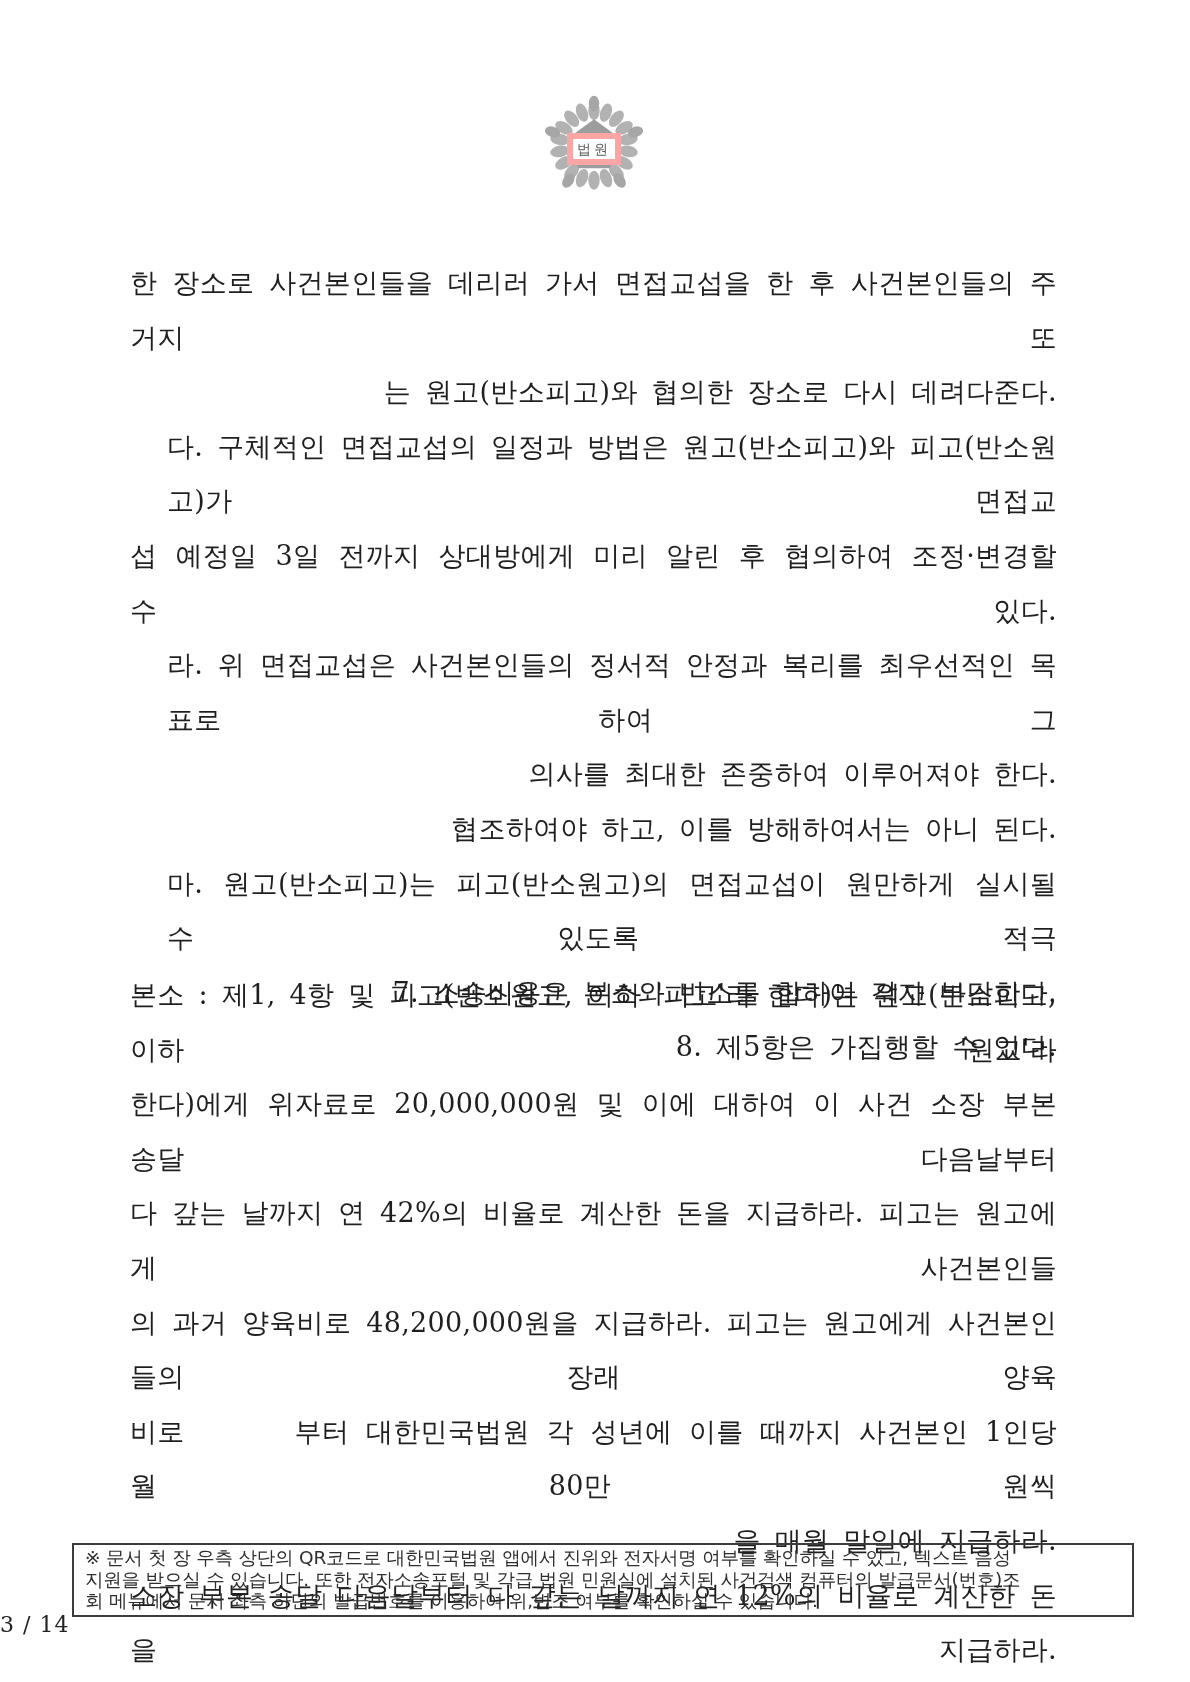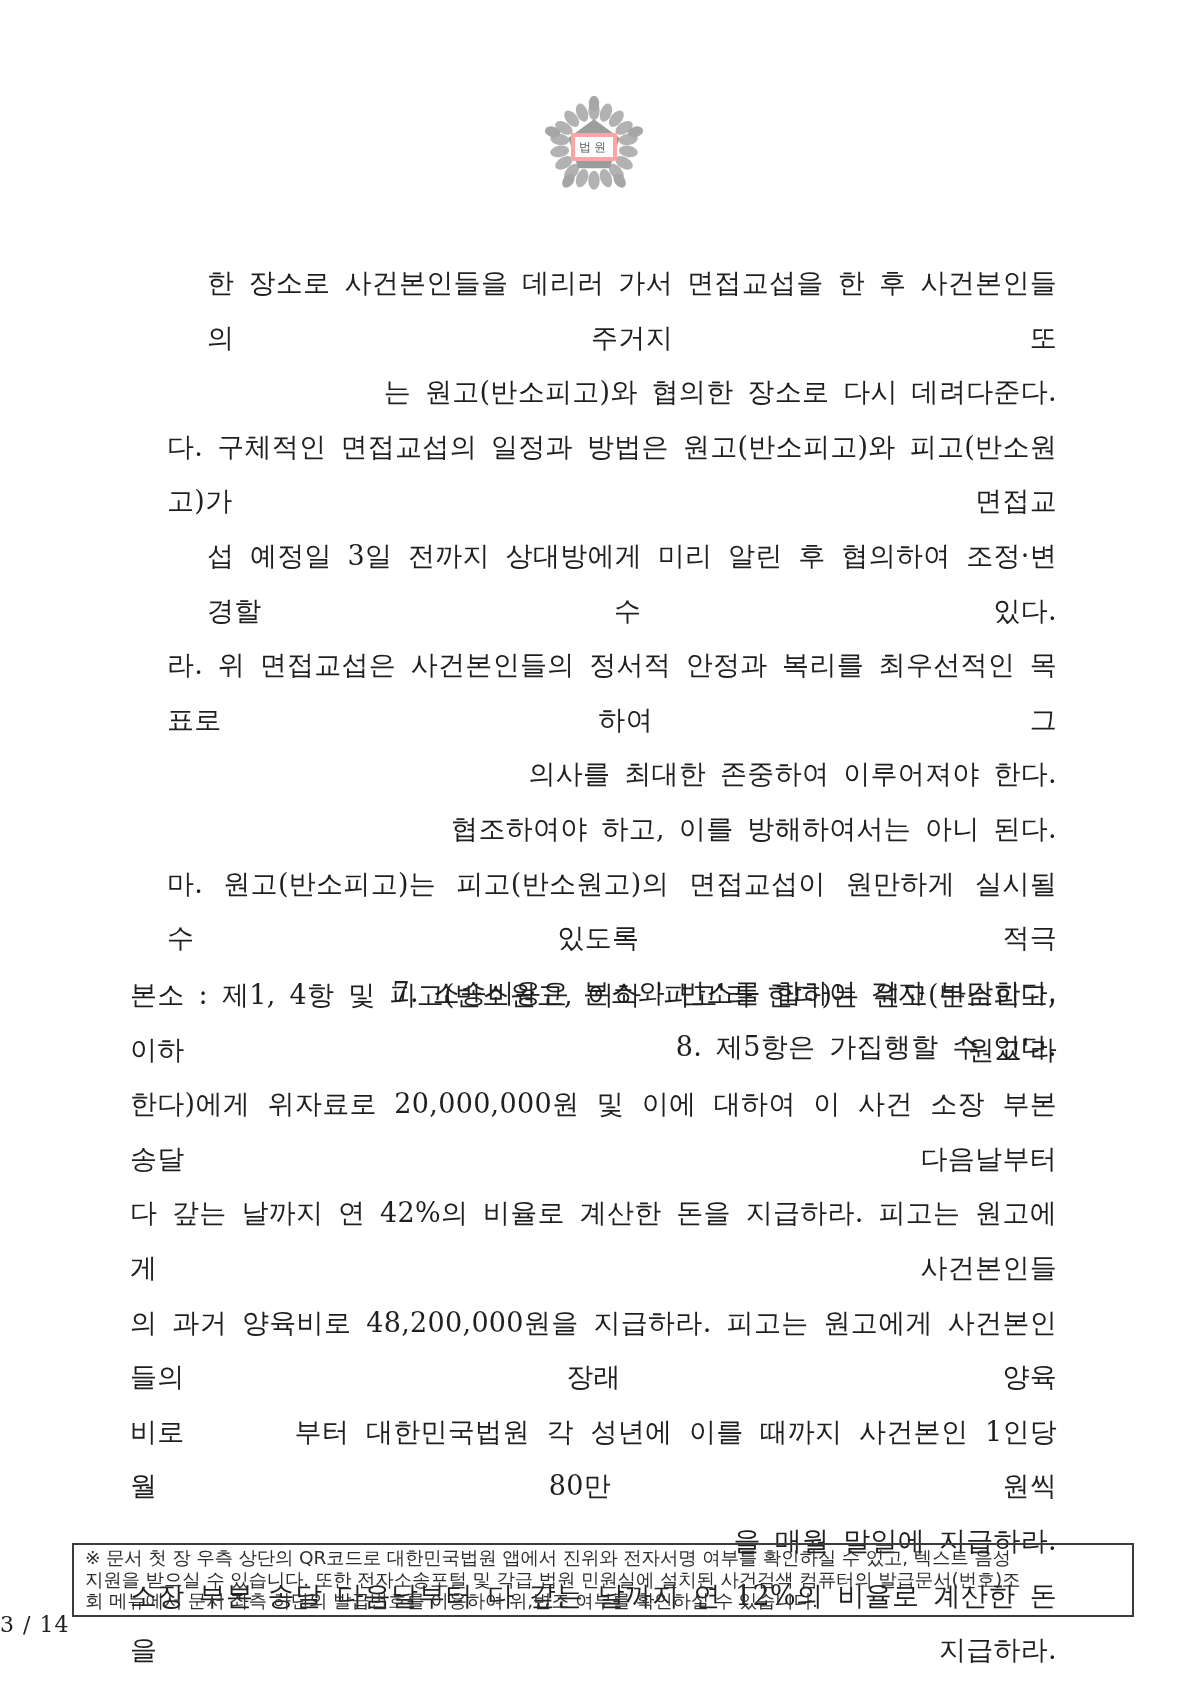--- a/index.html
+++ b/index.html
@@ -23,24 +23,24 @@
     width: 108px;
     height: 116px;
   }
   .seal-wrap svg { width: 100%; height: 100%; }
   .seal-label {
     position: absolute;
     left: 50%;
     top: 43px;
     transform: translateX(-50%);
     background: #ffffff;
-    border: 4px solid #fca5a5;
+    border: 6px solid #fca5a5;
     color: #5a5a5a;
     font-family: "DejaVu Sans", "Liberation Sans", sans-serif;
-    font-size: 12px;
+    font-size: 14px;
     line-height: 20px;
     padding: 0 4px;
     letter-spacing: 3px;
     white-space: nowrap;
   }
 
   
   .body-a {
     position: absolute;
     top: 256px;
@@ -59,21 +59,21 @@
     word-spacing: 5px;
     letter-spacing: 0.3px;
     white-space: normal;
     text-align: right;
   }
   .doc-line.j {
     text-align: justify;
     text-align-last: justify;
   }
   .ind-item { margin-left: 37px; }
-  .ind-cont { margin-left: 77px; }
+  .ind-cont { }
   .ind-num  { margin-left: -15px; }
   .redact-gap {
     display: inline-block;
     width: 110px;
     height: 1px;
   }
 
   
   .claim-heading {
     position: absolute;

